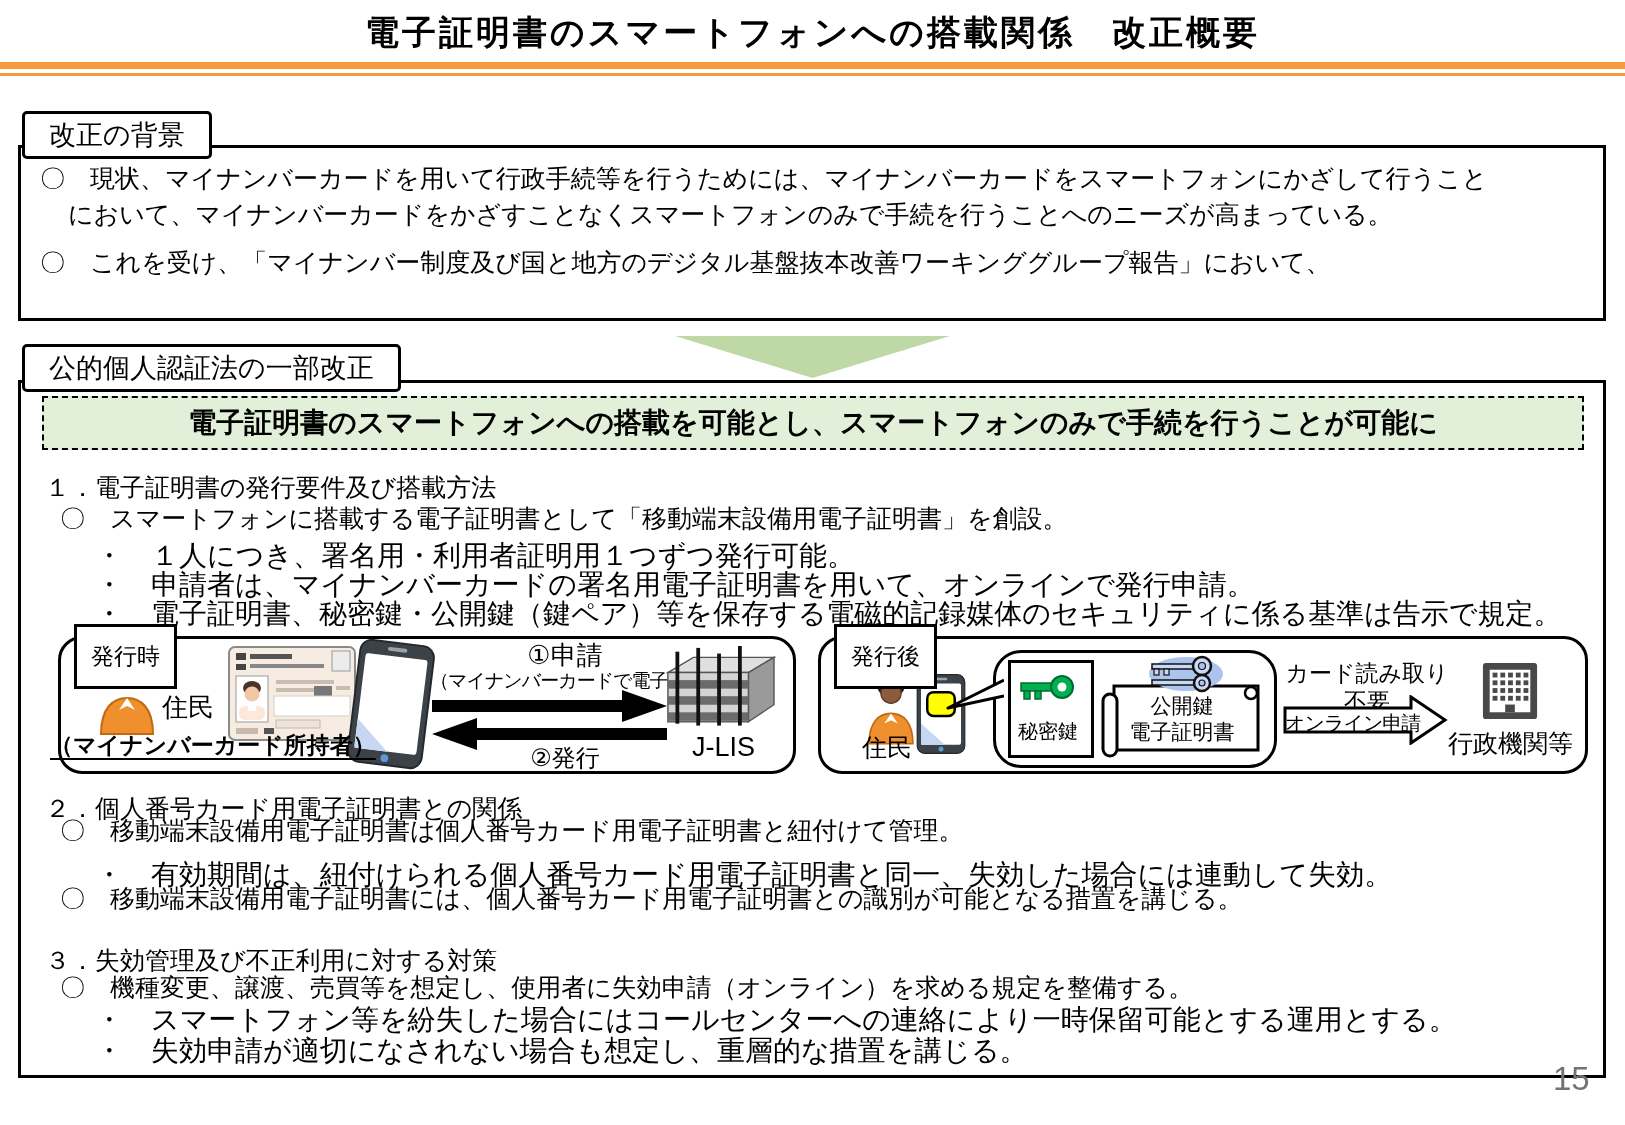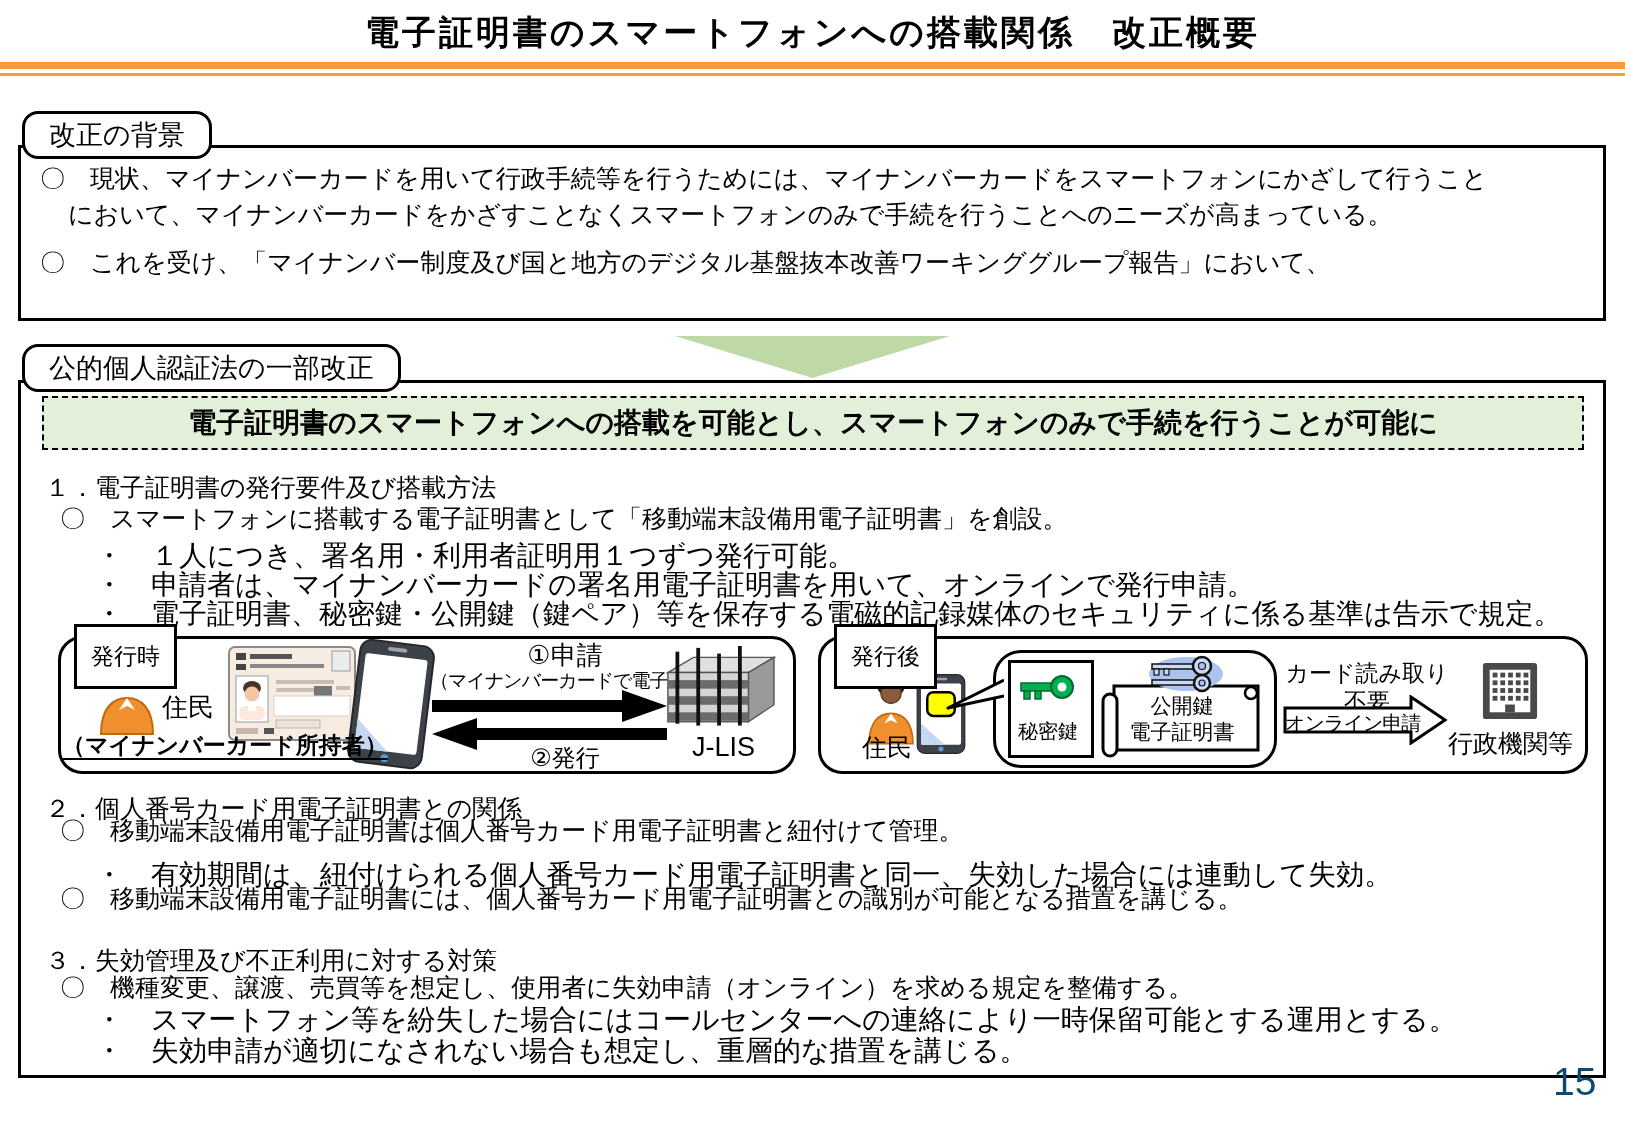--- a/index.html
+++ b/index.html
@@ -2,32 +2,32 @@
 <html><head>
 <meta charset="utf-8">
 <style>
   html,body{margin:0;padding:0;background:#fff;}
   .slide{position:relative;width:1625px;height:1125px;background:#fff;overflow:hidden;
          font-family:"Liberation Sans","DejaVu Sans",sans-serif;color:#000;}
   .abs{position:absolute;white-space:nowrap;}
   .title{top:10px;left:0;width:100%;text-align:center;font-size:34px;font-weight:bold;letter-spacing:3px;}
   .rule{left:0;width:100%;background:#F49C3C;}
   .frame{border:3px solid #000;background:#fff;}
-  .tag{border:3px solid #000;border-radius:16px;background:#fff;font-size:27px;padding:3px 24px;z-index:3;}
+  .tag{border:3px solid #000;border-radius:5px;background:#fff;font-size:27px;padding:3px 24px;z-index:3;}
   .sqtag{border:3px solid #000;background:#fff;font-size:23px;padding:14px 14px;z-index:3;}
   .body{font-size:25px;line-height:32px;}
   .sub{font-size:28px;line-height:30px;}
   .ul{text-decoration:underline;text-underline-offset:5px;text-decoration-thickness:2px;}
   .greenbox{left:42px;top:396px;width:1538px;height:50px;background:#E2EFD9;border:2px dashed #000;
             text-align:center;font-size:28px;font-weight:bold;line-height:50px;z-index:2;}
   .tri{left:675px;top:336px;width:275px;height:42px;background:#BFD9A6;
        clip-path:polygon(0 0,100% 0,50% 100%);}
   .rbox{border:3px solid #000;border-radius:24px;background:#fff;}
   .ctr{text-align:center;}
-  .pagenum{font-size:39px;color:#0c4a6e;z-index:5;}
+  .pagenum{font-size:33px;color:#737373;z-index:5;}
 </style>
 </head>
 <body>
 
 <div class="slide">
 
   <div class="abs title">電子証明書のスマートフォンへの搭載関係　改正概要</div>
   <div class="abs rule" style="top:62px;height:7px;"></div>
   <div class="abs rule" style="top:73px;height:3px;"></div>
 
@@ -53,21 +53,21 @@
   <div class="abs sqtag" style="left:74px;top:624px;">発行時</div>
 
   <svg class="abs" style="left:95px;top:652px;" width="64" height="84" viewBox="0 0 64 84">
     <ellipse cx="32" cy="14" rx="16" ry="13" fill="#1f1f1f"></ellipse>
     <circle cx="32" cy="22" r="12" fill="#8c5a3c" stroke="#5f3a22" stroke-width="1.5"></circle>
     <path d="M18,20 a14,12 0 0 1 28,0 l0,-8 -28,0 Z" fill="#1f1f1f"></path>
     <path d="M6,82 C6,56 18,46 32,46 C46,46 58,56 58,82 Z" fill="#EF8F2E" stroke="#C06A10" stroke-width="2"></path>
     <path d="M32,46 L24,58 L32,54 L40,58 Z" fill="#fff"></path>
   </svg>
   <div class="abs" style="left:162px;top:690px;font-size:26px;">住民</div>
-  <div class="abs ul" style="left:62px;top:730px;font-size:23px;font-weight:bold;z-index:2;font-family:Liberation Serif, serif;">（マイナンバーカード所持者）</div>
+  <div class="abs ul" style="left:50px;top:730px;font-size:23px;font-weight:bold;z-index:2;font-family:Liberation Serif, serif;">（マイナンバーカード所持者）</div>
 
   <svg class="abs" style="left:228px;top:646px;" width="128" height="95" viewBox="0 0 128 95">
     <rect x="1" y="1" width="126" height="93" rx="6" fill="#F6ECE2" stroke="#8A8A8A" stroke-width="2"></rect>
     <rect x="8" y="7" width="10" height="7" fill="#444"></rect>
       <rect x="22" y="8" width="42" height="5" fill="#555"></rect>
     <rect x="8" y="18" width="10" height="6" fill="#444"></rect>
       <rect x="22" y="18" width="74" height="4" fill="#888"></rect>
     <rect x="104" y="5" width="18" height="20" fill="#ECECEC" stroke="#999"></rect>
     <rect x="8" y="30" width="32" height="46" fill="#fff" stroke="#999"></rect>
     <ellipse cx="24" cy="42" rx="9" ry="7" fill="#4A3228"></ellipse>

